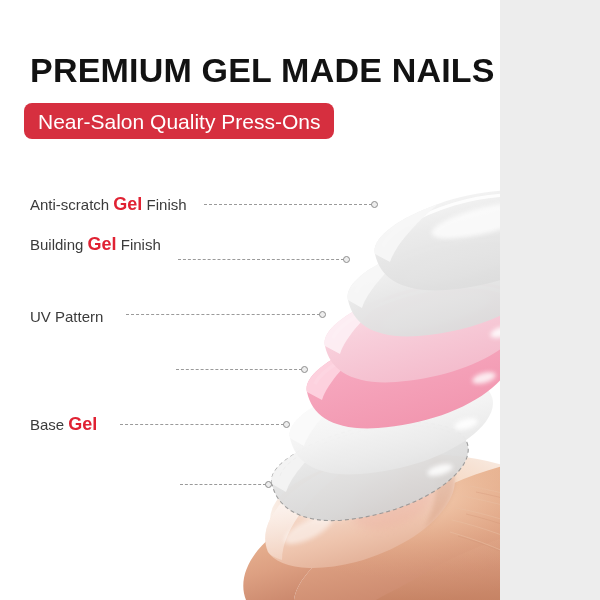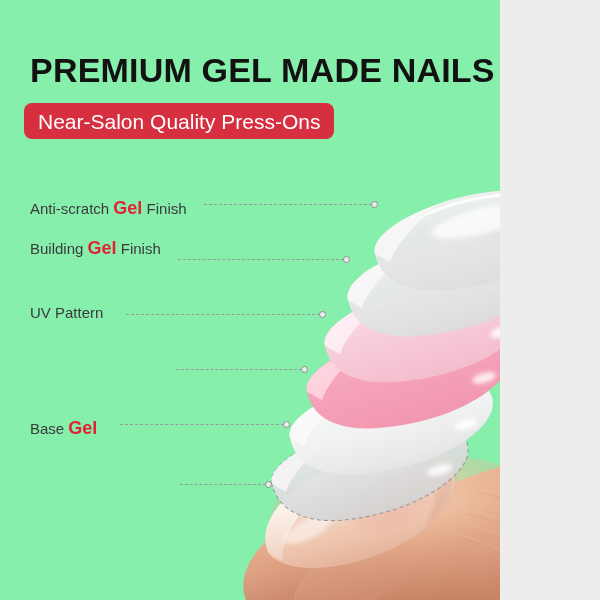--- a/index.html
+++ b/index.html
@@ -4,21 +4,21 @@
 <style>
   html,body{margin:0;padding:0;}
   body{
     width:600px;height:600px;
     background:#ededed;
     font-family:"Liberation Sans",sans-serif;
     overflow:hidden;
     position:relative;
     -webkit-font-smoothing:antialiased;
   }
-  #stage{position:absolute;left:0;top:0;width:500px;height:600px;overflow:hidden;background:#86efac;}
+  #stage{position:absolute;left:0;top:0;width:500px;height:600px;overflow:hidden;background:#ffffff;}
 
   
   #title{
     position:absolute;left:30px;top:50px;
     font-size:34px;font-weight:700;letter-spacing:0.2px;
     color:#121212;white-space:nowrap;line-height:40px;
   }
   #badge{
     position:absolute;left:24px;top:103px;
     height:36px;border-radius:8px;
@@ -26,21 +26,21 @@
     display:flex;align-items:center;
     padding:10px 14px;box-sizing:border-box;
   }
   #badge span{
     font-size:21px;font-weight:400;color:#ffffff;
     white-space:nowrap;line-height:1;
   }
   .label{
     position:absolute;
     font-size:15px;color:#3b3b3b;white-space:nowrap;
-    line-height:32px;
+    line-height:24px;
   }
   .label .gel{color:#e02233;font-weight:700;font-size:18px;}
   .label .strong{color:#1b1b1b;font-weight:700;font-size:16px;}
 
   
   .conn{position:absolute;height:1px;border-top:1px dashed #9a9a9a;}
   .dot{
     position:absolute;width:7px;height:7px;border-radius:50%;
     border:1px solid #8e8e8e;background:#ededed;box-sizing:border-box;
   }
@@ -287,21 +287,21 @@
   </div>
   <div class="conn" style="left:204px;top:204px;width:168px;"></div>
   <div class="dot" style="left:371px;top:201px;"></div>
 
   <div class="label" style="left:30px;top:232px;">
     <span>Building </span><span class="gel">Gel</span><span> Finish</span>
   </div>
   <div class="conn" style="left:178px;top:259px;width:166px;"></div>
   <div class="dot" style="left:343px;top:256px;"></div>
 
-  <div class="label" style="left:30px;top:297px;">
+  <div class="label" style="left:30px;top:305px;">
     <span>UV Pattern</span>
   </div>
   <div class="conn" style="left:126px;top:314px;width:194px;"></div>
   <div class="dot" style="left:319px;top:311px;"></div>
 
   <div class="conn" style="left:176px;top:369px;width:126px;"></div>
   <div class="dot" style="left:301px;top:366px;"></div>
 
   <div class="label" style="left:30px;top:412px;">
     <span>Base </span><span class="gel">Gel</span>

